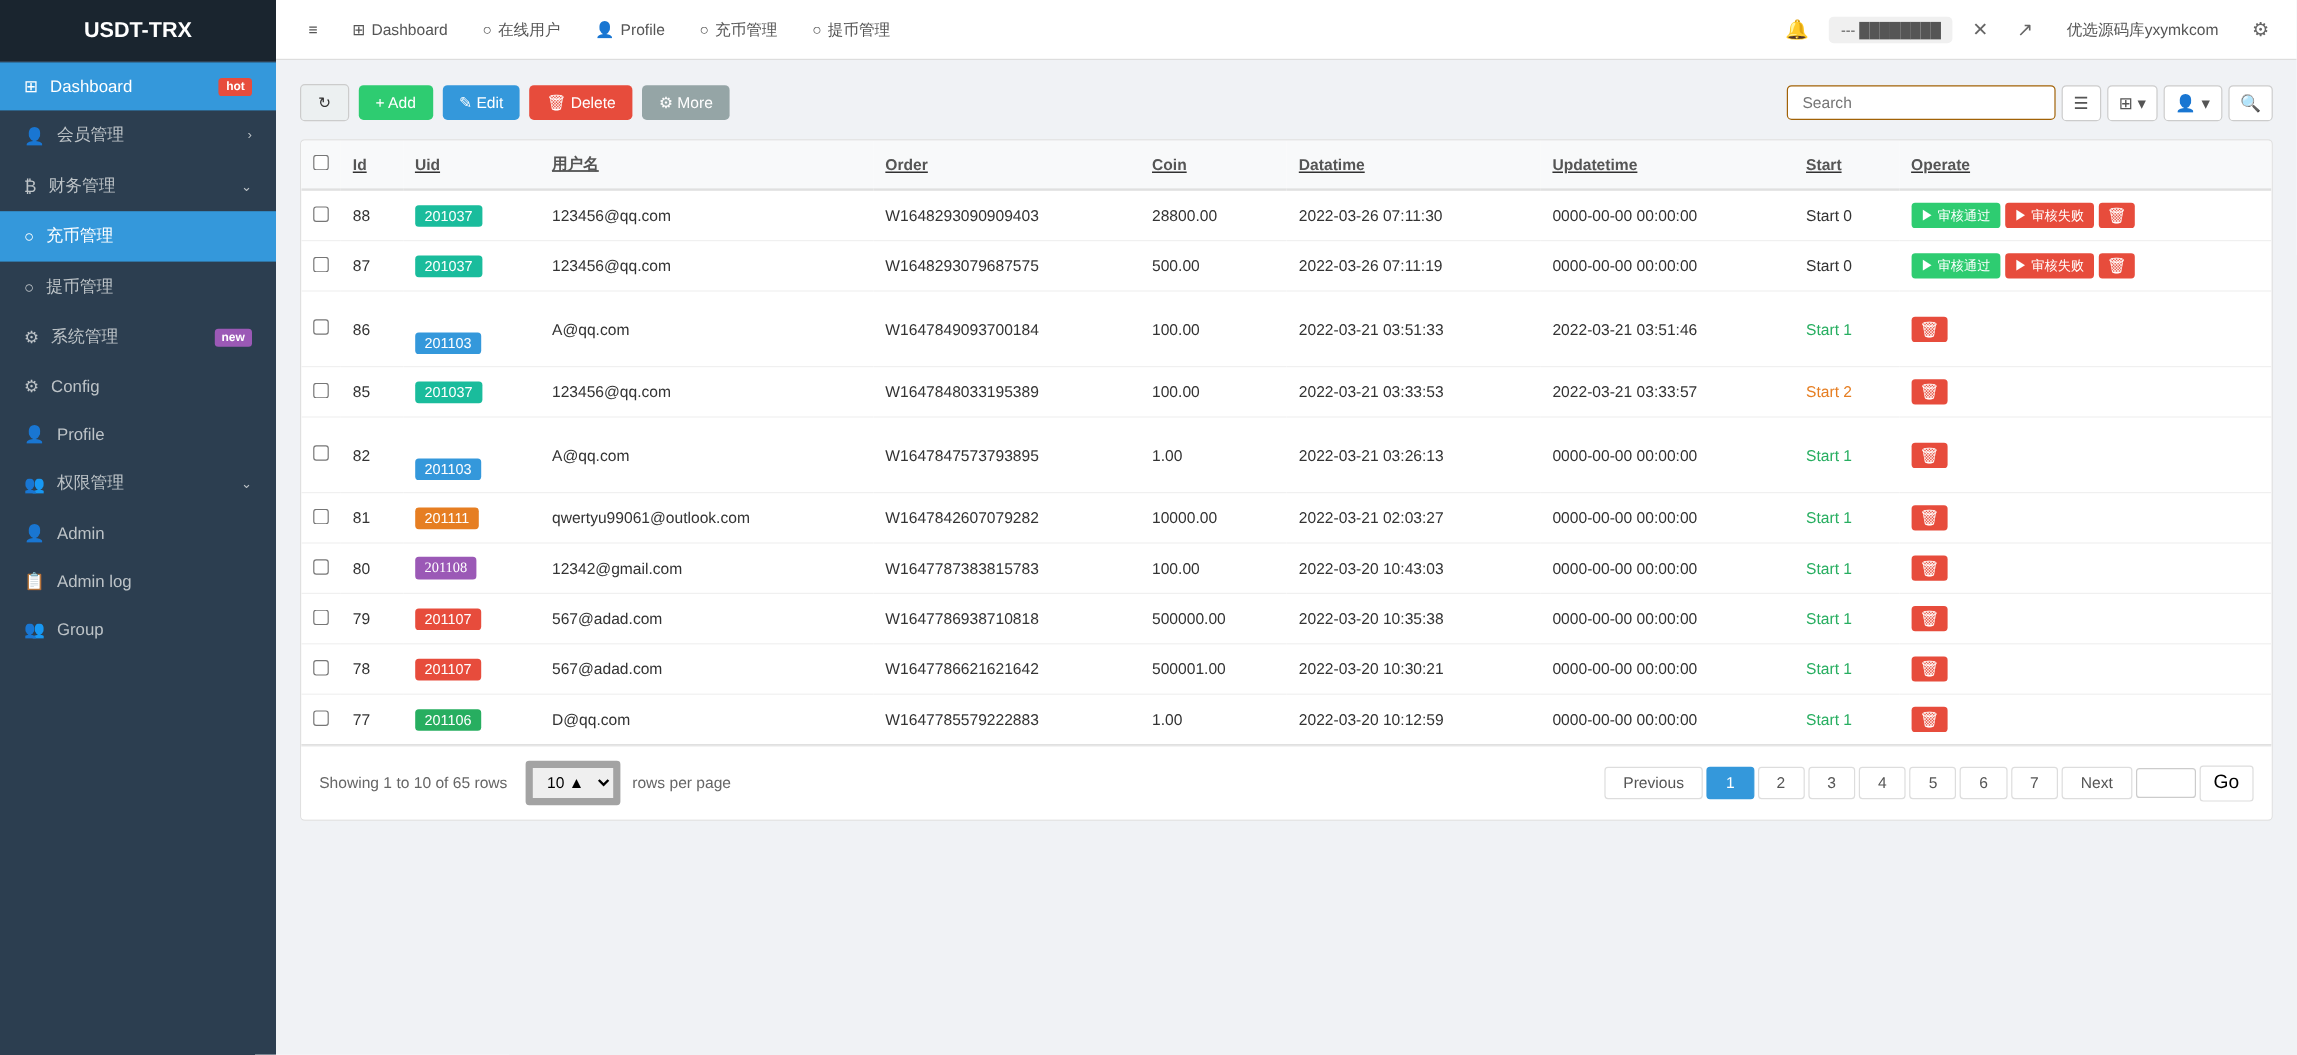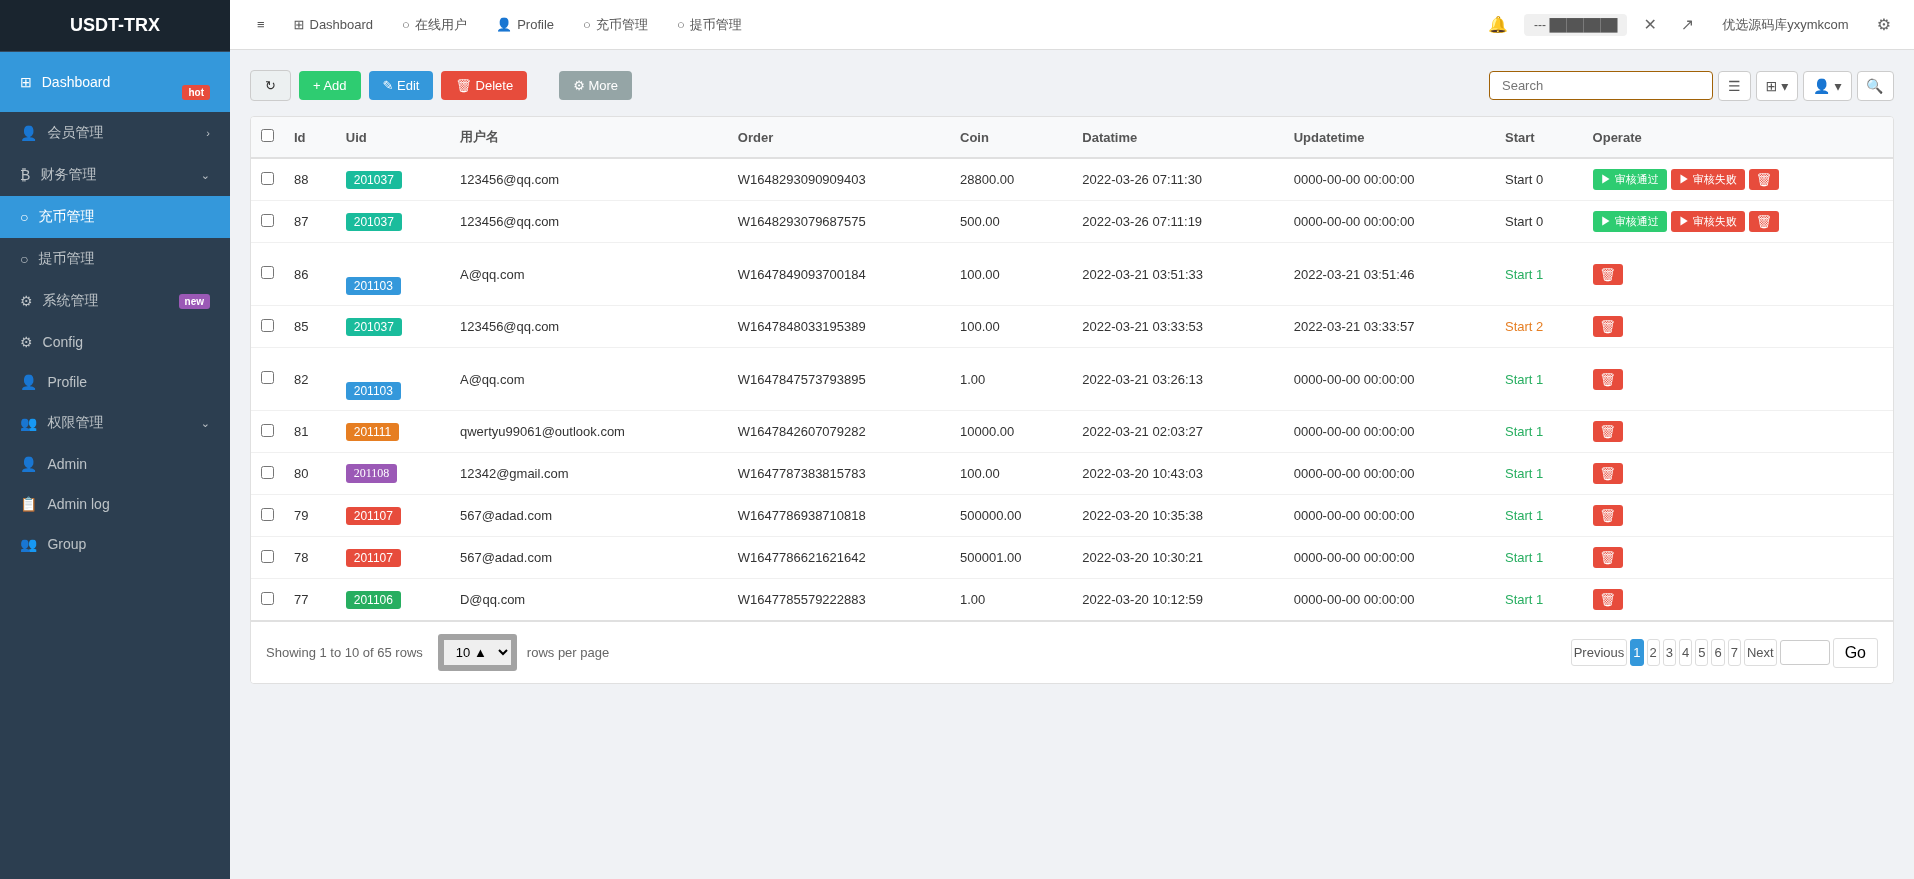--- a/index.html
+++ b/index.html
@@ -6,21 +6,21 @@
     body { font-family: -apple-system, BlinkMacSystemFont, 'Segoe UI', sans-serif; font-size: 13px; background: #f0f2f5; display: flex; height: 100vh; overflow: hidden; }
 
     
     .sidebar { width: 230px; background: #2c3e50; color: #ecf0f1; display: flex; flex-direction: column; flex-shrink: 0; height: 100vh; overflow-y: auto; }
     .sidebar-logo { padding: 15px 20px; font-size: 18px; font-weight: bold; color: #fff; background: #1a252f; text-align: center; border-bottom: 1px solid #34495e; }
     .sidebar-item { display: flex; align-items: center; padding: 12px 20px; cursor: pointer; color: #bdc3c7; transition: background 0.2s; position: relative; }
     .sidebar-item.active { background: #3498db; color: #fff; }
     .sidebar-item .icon { margin-right: 10px; font-size: 14px; }
     .sidebar-item .label { flex: 1; font-size: 14px; }
     .sidebar-item .badge { font-size: 10px; padding: 2px 6px; border-radius: 3px; margin-left: 5px; font-weight: bold; }
-    .badge-hot { background: #e74c3c; color: #fff; margin-top: 21px; }
+    .badge-hot { background: #e74c3c; color: #fff; }
     .badge-new { background: #9b59b6; color: #fff; }
     .sidebar-item .arrow { font-size: 11px; }
 
     
     .main { flex: 1; display: flex; flex-direction: column; overflow: hidden; }
     .topnav { height: 50px; background: #fff; border-bottom: 1px solid #ddd; display: flex; align-items: center; padding: 0 15px; gap: 5px; flex-shrink: 0; }
     .topnav-item { padding: 8px 12px; color: #555; cursor: pointer; display: flex; align-items: center; gap: 5px; font-size: 13px; border-radius: 4px; }
     .topnav-spacer { flex: 1; }
     .topnav-right { display: flex; align-items: center; gap: 8px; }
     .topnav-icon { padding: 6px 8px; cursor: pointer; color: #666; font-size: 16px; }
@@ -28,29 +28,29 @@
     
     .content { flex: 1; overflow: auto; padding: 20px; }
 
     
     .toolbar { display: flex; align-items: center; gap: 8px; margin-bottom: 15px; }
     .btn { padding: 7px 14px; border: none; border-radius: 4px; cursor: pointer; font-size: 13px; display: inline-flex; align-items: center; gap: 5px; font-weight: 500; }
     .btn-default { background: #ecf0f1; color: #333; border: 1px solid #ccc; }
     .btn-success { background: #2ecc71; color: #fff; }
     .btn-primary { background: #3498db; color: #fff; }
     .btn-danger { background: #e74c3c; color: #fff; }
-    .btn-secondary { background: #95a5a6; color: #fff; margin-left: 24px; }
+    .btn-secondary { background: #95a5a6; color: #fff; }
     .toolbar-right { margin-left: auto; display: flex; align-items: center; gap: 5px; }
     .search-input { padding: 6px 12px; border: 1px solid #a16207; border-radius: 4px; font-size: 13px; width: 224px; color: #999; }
     .view-btn { padding: 6px 9px; border: 1px solid #ccc; background: #fff; cursor: pointer; border-radius: 4px; font-size: 14px; color: #555; }
 
     
     .table-wrap { background: #fff; border-radius: 4px; overflow: hidden; border: 1px solid #e0e0e0; }
     table { width: 100%; border-collapse: collapse; font-size: 13px; }
-    thead tr { background: #f8f9fa; border-bottom: 2px solid #e0e0e0; }
+    thead tr { background: #f8f9fa; border-bottom: 2px solid #e0e0e0; text-decoration: underline; }
     th { padding: 11px 10px; text-align: left; font-weight: 600; color: #555; white-space: nowrap; }
     td { padding: 10px 10px; border-bottom: 1px solid #f0f0f0; color: #333; white-space: nowrap; }
     tr:last-child td { border-bottom: none; }
     .checkbox-col { width: 30px; }
     .uid-badge { display: inline-block; padding: 2px 8px; border-radius: 3px; color: #fff; font-size: 12px; font-weight: 500; }
     .uid-201037 { background: #1abc9c; }
     .uid-201103 { background: #3498db; margin-top: 24px; }
     .uid-201111 { background: #e67e22; }
     .uid-201108 { background: #9b59b6; font-family: Liberation Serif, serif; }
     .uid-201107 { background: #e74c3c; }
@@ -64,21 +64,21 @@
 
     
     .scroll-area { overflow-x: auto; border-bottom: 1px solid #e0e0e0; }
 
     
     .pagination-bar { display: flex; align-items: center; padding: 12px 15px; background: #fff; border-top: 1px solid #e0e0e0; gap: 5px; }
     .showing-text { color: #666; font-size: 13px; margin-right: 10px; }
     .per-page-select { padding: 4px 8px; border: 6px solid #a3a3a3; border-radius: 3px; font-size: 13px; }
     .per-page-label { color: #666; margin-left: 5px; font-size: 13px; }
     .pagination-right { margin-left: auto; display: flex; align-items: center; gap: 3px; }
-    .page-btn { padding: 5px 2px; border: 1px solid #ddd; background: #fff; cursor: pointer; border-radius: 3px; font-size: 13px; color: #555; }
+    .page-btn { padding: 5px 15px; border: 1px solid #ddd; background: #fff; cursor: pointer; border-radius: 3px; font-size: 13px; color: #555; }
     .page-btn.active { background: #3498db; color: #fff; border-color: #3498db; }
     .page-btn.nav { font-size: 13px; color: #555; }
     .goto-input { padding: 4px 8px; border: 1px solid #ccc; border-radius: 3px; width: 50px; font-size: 13px; text-align: center; }
     .goto-btn { padding: 5px 11px; border: 1px solid #ddd; background: #fff; cursor: pointer; border-radius: 3px; font-size: 16px; }
 
     input[type="checkbox"] { cursor: pointer; }
   </style>
 </head>
 <body>
 

